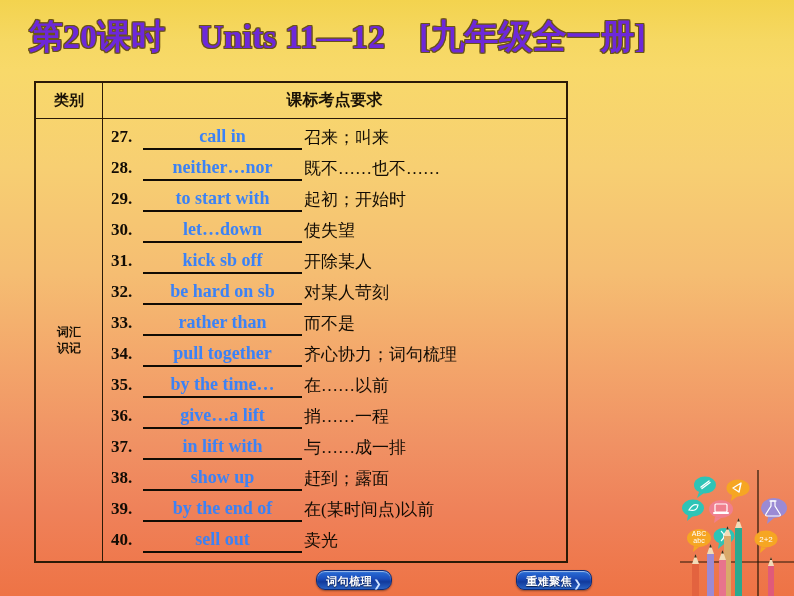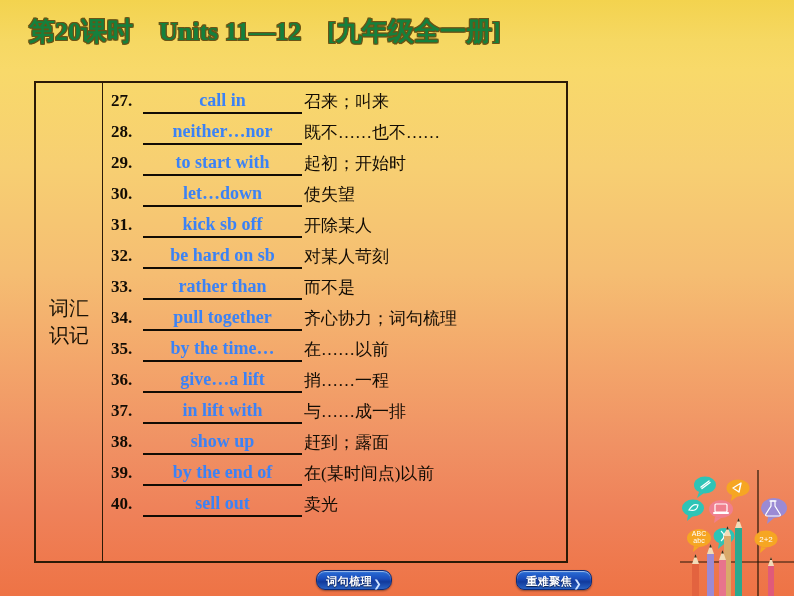--- a/index.html
+++ b/index.html
@@ -25,21 +25,21 @@
     pointer-events:none;
   }
 
   
   #title-bar{
     position:absolute;left:0;top:0;width:794px;height:56px;
   }
   #page-title{
     position:absolute;left:29px;top:14px;
     font-family:"Liberation Serif", serif;
-    font-size:26px;font-weight:bold;color:#15803d;
+    font-size:34px;font-weight:bold;color:#6d28d9;
     letter-spacing:0px;white-space:pre;
     text-shadow:
        1px 0 0 #6b5416, -1px 0 0 #6b5416, 0 1px 0 #6b5416, 0 -1px 0 #6b5416,
        1px 1px 0 #6b5416, -1px -1px 0 #6b5416, 1px -1px 0 #6b5416, -1px 1px 0 #6b5416;
   }
 
   
   #table-wrap{
     position:absolute;left:34px;top:81px;width:534px;height:482px;
     border:1px solid #2b1a06;
@@ -59,21 +59,21 @@
   th.hdr{
     height:35px;
     font-family:"Liberation Serif", serif;
     font-size:16px;font-weight:bold;color:#1a1206;
     text-align:center;vertical-align:middle;
   }
   th.hdr-cat{font-size:15px;}
   td.cat-cell{
     text-align:center;vertical-align:middle;
     font-family:"Liberation Serif", serif;
-    font-size:20px;font-weight:normal;color:#1a1206;
+    font-size:12px;font-weight:bold;color:#1a1206;
     line-height:1.35;
   }
   td.cat-cell span{display:block;}
   td.items{
     vertical-align:top;
     padding:4px 0 0 0;
     border-radius:9px;
   }
 
   
@@ -146,20 +146,24 @@
 </div>
 
 <div id="table-wrap">
   <table class="kb">
     <colgroup>
         <col class="col-cat">
         <col>
       </colgroup>
     <tbody>
       <tr>
+        <th class="hdr hdr-cat">类别</th>
+        <th class="hdr">课标考点要求</th>
+      </tr>
+      <tr>
         <td class="cat-cell">
           <span>词汇</span>
           <span>识记</span>
         </td>
         <td class="items">
 
           <div class="vrow">
             <span class="vnum">27.</span>
             <span class="vterm">call in</span>
             <span class="vmean">召来；叫来</span>

